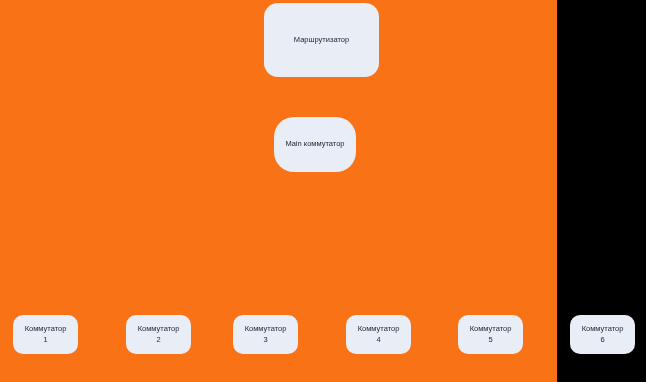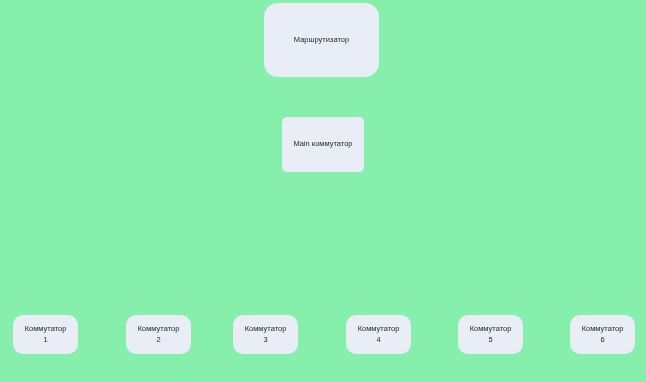--- a/index.html
+++ b/index.html
@@ -9,23 +9,23 @@
     background: #000000;
   }
   body {
     width: 646px;
     height: 382px;
     overflow: hidden;
     font-family: "Liberation Sans", sans-serif;
   }
   #diagram-canvas {
     position: relative;
-    width: 646px;
+    width: 557px;
     height: 382px;
-    background: #86efac;
+    background: #f97316;
   }
   .node {
     position: absolute;
     box-sizing: border-box;
     background: #e8edf6;
     color: #1b2333;
     display: flex;
     flex-direction: column;
     align-items: center;
     justify-content: center;
@@ -46,25 +46,25 @@
     left: 264px;
     top: 3px;
     width: 115px;
     height: 74px;
     border-radius: 14px;
     font-size: 7.5px;
   }
 
   
   .node--main-switch {
-    left: 282px;
+    left: 274px;
     top: 117px;
     width: 82px;
     height: 55px;
-    border-radius: 5px;
+    border-radius: 20px;
     font-size: 7.5px;
   }
 
   
   .node--switch {
     top: 315px;
     width: 65px;
     height: 39px;
     border-radius: 10px;
     font-size: 7.5px;

